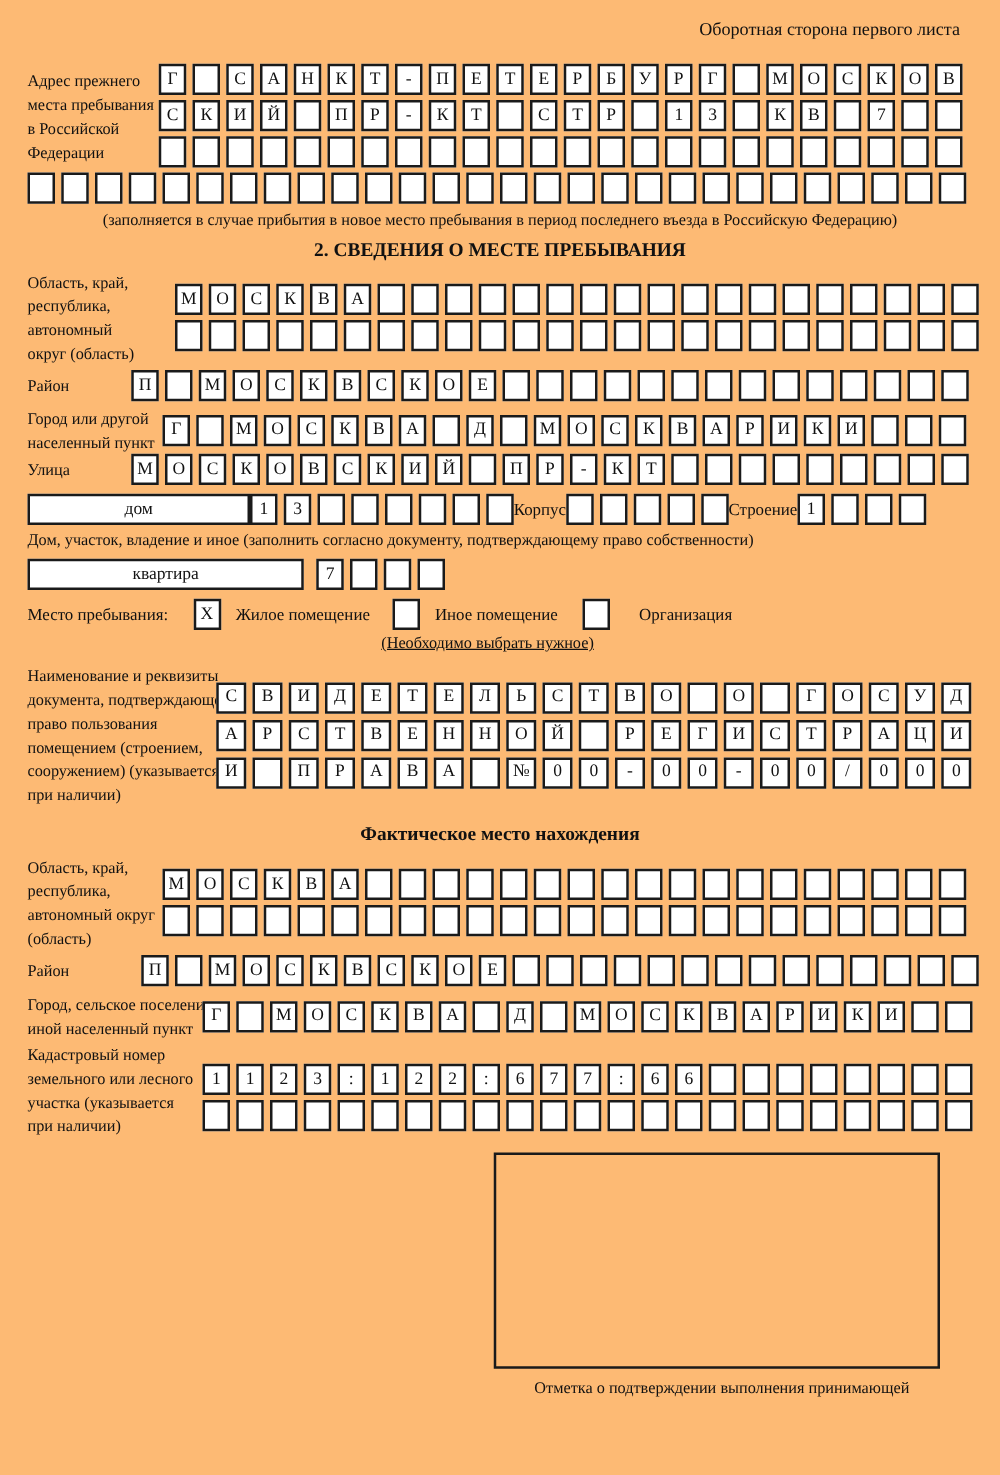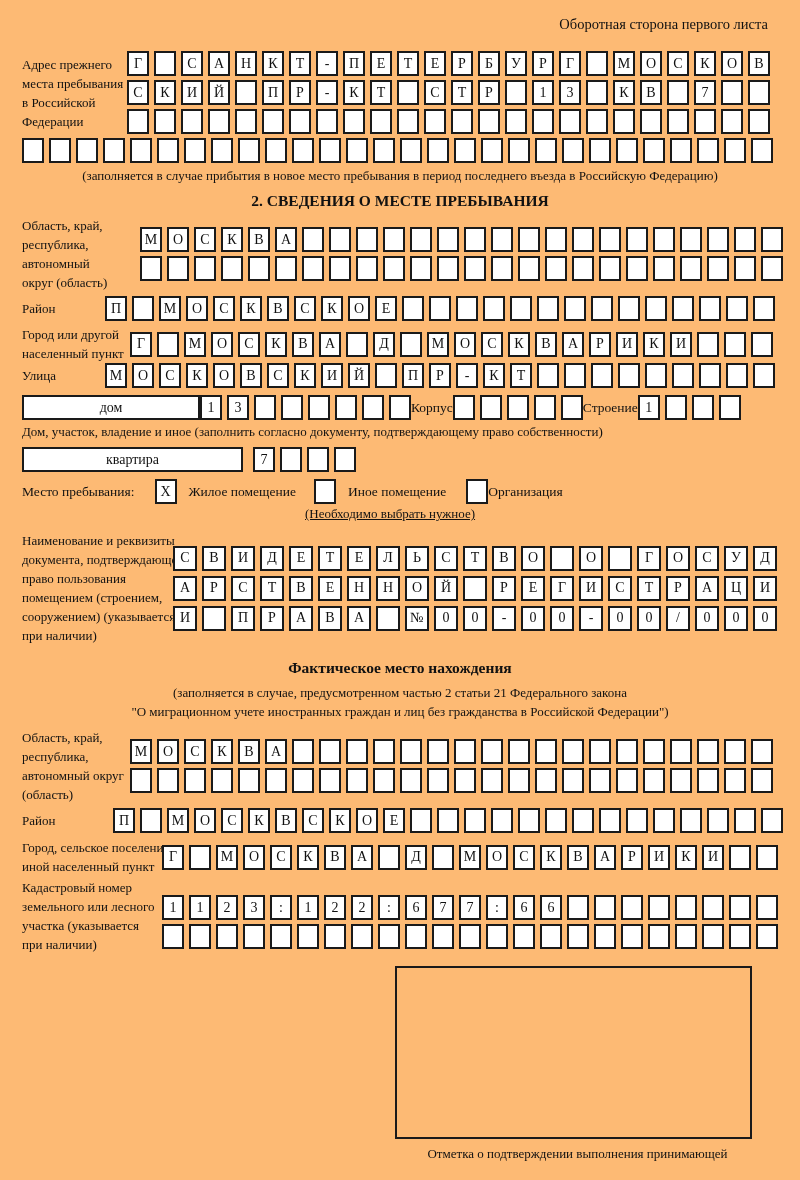--- a/index.html
+++ b/index.html
@@ -358,21 +358,21 @@
         <div class="cell">X</div>
       </div>
     <div class="inline-lbl" style="margin-left:12px;">Жилое помещение</div>
     <div class="crow" style="margin-left:18px;">
         <div class="cell"></div>
       </div>
     <div class="inline-lbl" style="margin-left:12px;">Иное помещение</div>
     <div class="crow" style="margin-left:20px;">
         <div class="cell"></div>
       </div>
-    <div class="inline-lbl" style="margin-left:0;">Организация</div>
+    <div class="inline-lbl" style="margin-left:23px;">Организация</div>
   </div>
   <div class="caption" style="margin-left:305px;margin-top:2px;font-size:13px;text-decoration:underline;">(Необходимо выбрать нужное)</div>
 
   <div class="block" style="margin-top:9px;">
     <div class="lbl" style="width:151px;">
       <div>Наименование и реквизиты</div>
       <div>документа, подтверждающего</div>
       <div>право пользования</div>
       <div>помещением (строением,</div>
       <div>сооружением) (указывается</div>
@@ -445,24 +445,20 @@
           <div class="cell">0</div>
           <div class="cell">/</div>
           <div class="cell">0</div>
           <div class="cell">0</div>
           <div class="cell">0</div>
         </div>
     </div>
   </div>
 
   <div class="heading" style="margin-top:14px;">Фактическое место нахождения</div>
-  <div class="fact-cap">
-    <div>(заполняется в случае, предусмотренном частью 2 статьи 21 Федерального закона</div>
-    <div>"О миграционном учете иностранных граждан и лиц без гражданства в Российской Федерации")</div>
-  </div>
 
   <div class="block" style="margin-top:7px;">
     <div class="lbl" style="width:108px;">
       <div>Область, край,</div>
       <div>республика,</div>
       <div>автономный округ</div>
       <div>(область)</div>
     </div>
     <div class="rows">
       <div class="crow">

